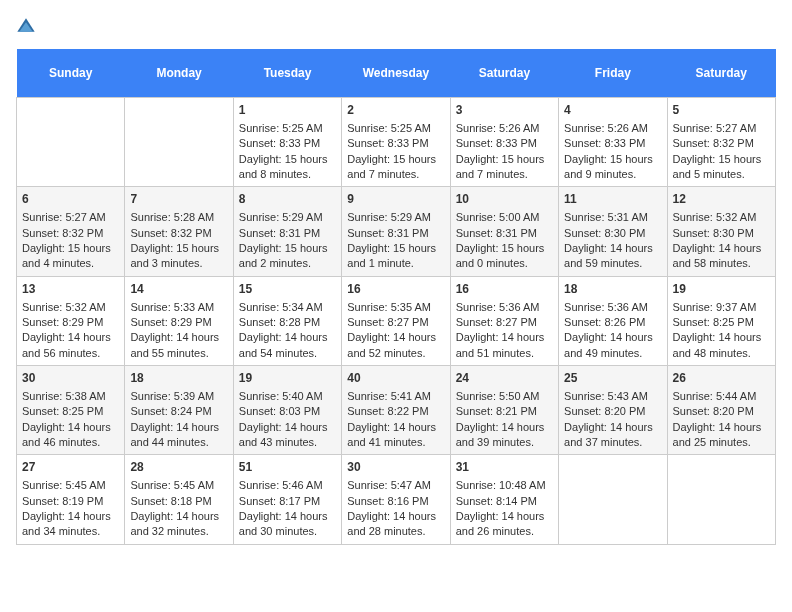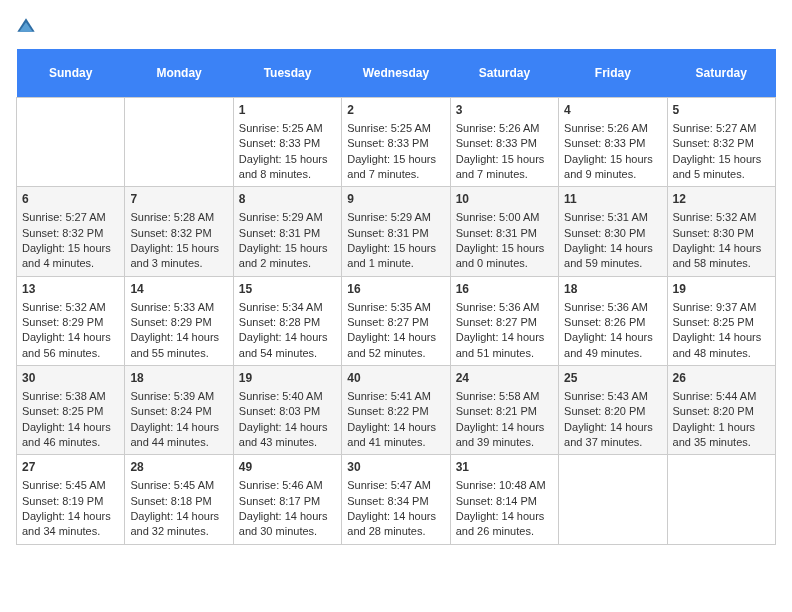--- a/index.html
+++ b/index.html
@@ -261,60 +261,60 @@
           <div>Daylight: 14 hours and 43 minutes.</div>
         </td>
         <td>
           <span class="day-num">40</span>
           <div>Sunrise: 5:41 AM</div>
           <div>Sunset: 8:22 PM</div>
           <div>Daylight: 14 hours and 41 minutes.</div>
         </td>
         <td>
           <span class="day-num">24</span>
-          <div>Sunrise: 5:58 AM</div>
+          <div>Sunrise: 5:50 AM</div>
           <div>Sunset: 8:21 PM</div>
           <div>Daylight: 14 hours and 39 minutes.</div>
         </td>
         <td>
           <span class="day-num">25</span>
           <div>Sunrise: 5:43 AM</div>
           <div>Sunset: 8:20 PM</div>
           <div>Daylight: 14 hours and 37 minutes.</div>
         </td>
         <td>
           <span class="day-num">26</span>
           <div>Sunrise: 5:44 AM</div>
           <div>Sunset: 8:20 PM</div>
-          <div>Daylight: 1 hours and 35 minutes.</div>
+          <div>Daylight: 14 hours and 25 minutes.</div>
         </td>
       </tr>
       <tr>
         <td>
           <span class="day-num">27</span>
           <div>Sunrise: 5:45 AM</div>
           <div>Sunset: 8:19 PM</div>
           <div>Daylight: 14 hours and 34 minutes.</div>
         </td>
         <td>
           <span class="day-num">28</span>
           <div>Sunrise: 5:45 AM</div>
           <div>Sunset: 8:18 PM</div>
           <div>Daylight: 14 hours and 32 minutes.</div>
         </td>
         <td>
-          <span class="day-num">49</span>
+          <span class="day-num">51</span>
           <div>Sunrise: 5:46 AM</div>
           <div>Sunset: 8:17 PM</div>
           <div>Daylight: 14 hours and 30 minutes.</div>
         </td>
         <td>
           <span class="day-num">30</span>
           <div>Sunrise: 5:47 AM</div>
-          <div>Sunset: 8:34 PM</div>
+          <div>Sunset: 8:16 PM</div>
           <div>Daylight: 14 hours and 28 minutes.</div>
         </td>
         <td>
           <span class="day-num">31</span>
           <div>Sunrise: 10:48 AM</div>
           <div>Sunset: 8:14 PM</div>
           <div>Daylight: 14 hours and 26 minutes.</div>
         </td>
         <td class="cell-empty"></td>
         <td class="cell-empty"></td>

